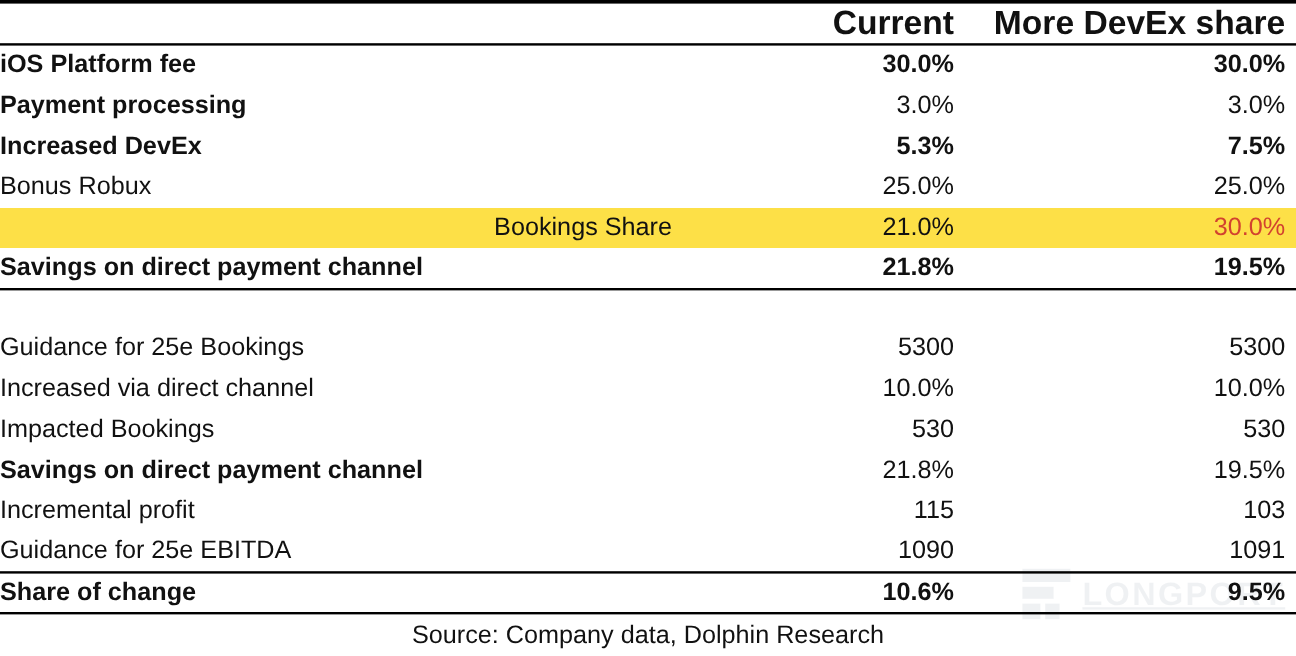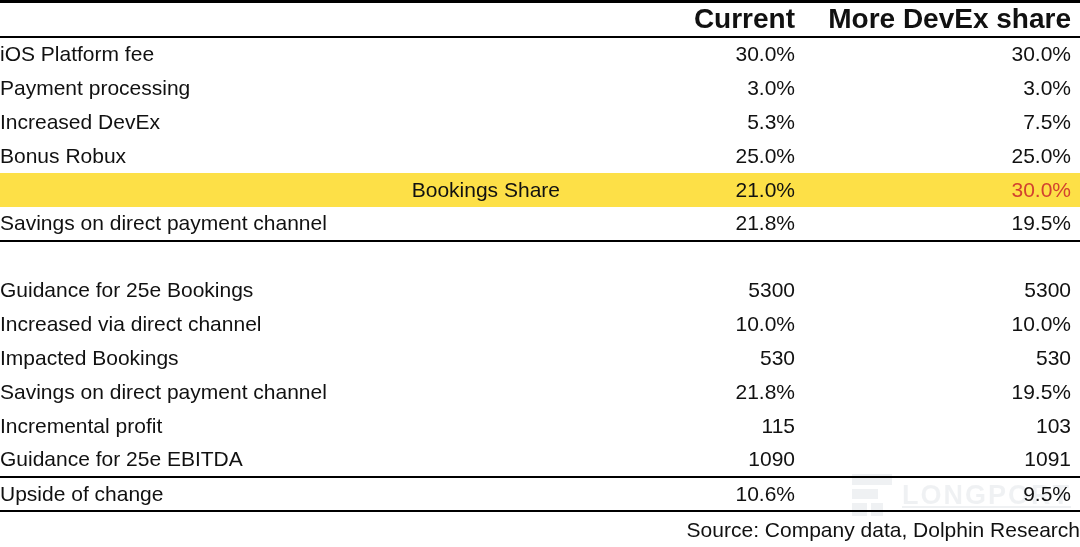--- a/index.html
+++ b/index.html
@@ -102,38 +102,38 @@
   tr.r-head { height: 35px; }
   tr.r-spacer { height: 32px; }
   tr.r-source { height: 37px; }
 
   
   .b-top td, .b-top th      { border-top: 3px solid #000000; }
   .b-under td, .b-under th  { border-bottom: 2px solid #000000; }
   .b-thin td                { border-bottom: 2px solid #000000; }
 
   
-  .bold { font-weight: normal; margin-left: 24px; }
+  .bold { font-weight: bold; margin-left: 24px; }
   .indent { padding-left: 48px; margin-left: 22px; }
 
   
   tr.hl td { background-color: #fde047; text-align: right; }
   .red { color: #d2422f; }
 
   
   th.hdr {
     text-align: right;
     font-weight: bold;
     font-size: 28px;
   }
   th.hdr.v1 { padding-right: 5px; }
   th.hdr.v2 { padding-right: 9px; }
 
   .source {
-    text-align: right;
+    text-align: center;
     padding-left: 5px;
     font-size: 21px;
     font-weight: normal;
     white-space: nowrap;
   }
 </style>
 </head>
 <body>
 
 <div id="sheet">
@@ -227,21 +227,21 @@
         <td class="lbl">Incremental profit</td>
         <td class="val v1">115</td>
         <td class="val v2">103</td>
       </tr>
       <tr class="r b-thin">
         <td class="lbl">Guidance for 25e EBITDA</td>
         <td class="val v1">1090</td>
         <td class="val v2">1091</td>
       </tr>
       <tr class="r b-under">
-        <td class="lbl bold">Upside of change</td>
+        <td class="lbl bold">Share of change</td>
         <td class="val v1 bold">10.6%</td>
         <td class="val v2 bold">9.5%</td>
       </tr>
     </tbody>
 
     <tfoot>
       <tr class="r-source">
         <td class="source" colspan="3">Source: Company data, Dolphin Research</td>
       </tr>
     </tfoot>

